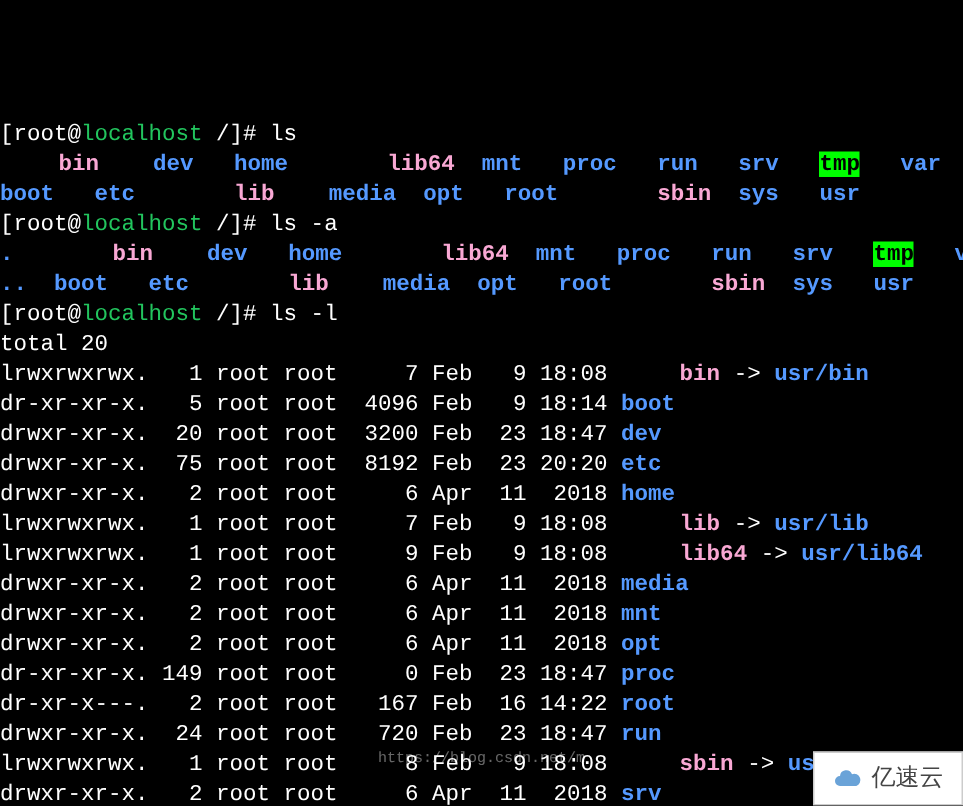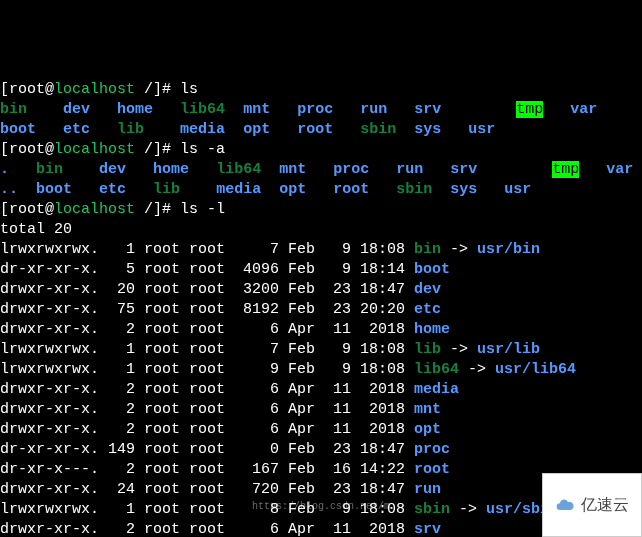--- a/index.html
+++ b/index.html
@@ -11,42 +11,42 @@
       line-height: 20px;
       color: #fff;
       width: 642px;
       height: 537px;
       overflow: hidden;
       position: relative;
       white-space: pre;
     }
     .t-white { color: #ffffff; }
     .t-red { color: #22c55e; }
-    .t-cyan { color: #15803d; font-weight: bold; }
+    .t-cyan { color: #f9a8d4; font-weight: bold; padding-left: 39px; }
     .t-blue { color: #5599ff; font-weight: bold; text-align: center; }
-    .t-green-bg { background: #00ff00; color: #000; font-weight: normal; margin-left: 48px; }
+    .t-green-bg { background: #00ff00; color: #000; font-weight: bold; }
     .t-arrow { color: #fff; }
 
     .watermark {
       position: absolute;
       bottom: 20px;
       left: 50%;
       transform: translateX(-50%);
       color: rgba(255,255,255,0.4);
       font-size: 10px;
       font-family: Liberation Mono, monospace;
     }
     .brand {
       position: absolute;
       right: 0;
       bottom: 0;
       background: #fff;
       color: #444;
       border: 1px solid #ccc;
-      padding: 21px 12px;
+      padding: 7px 12px;
       font-family: Arial, sans-serif;
       font-size: 16px;
       display:flex;
       align-items:center;
       gap:6px;
     }
     .brand svg { width:20px; height:20px;}
   </style>
 </head>
 <body>

